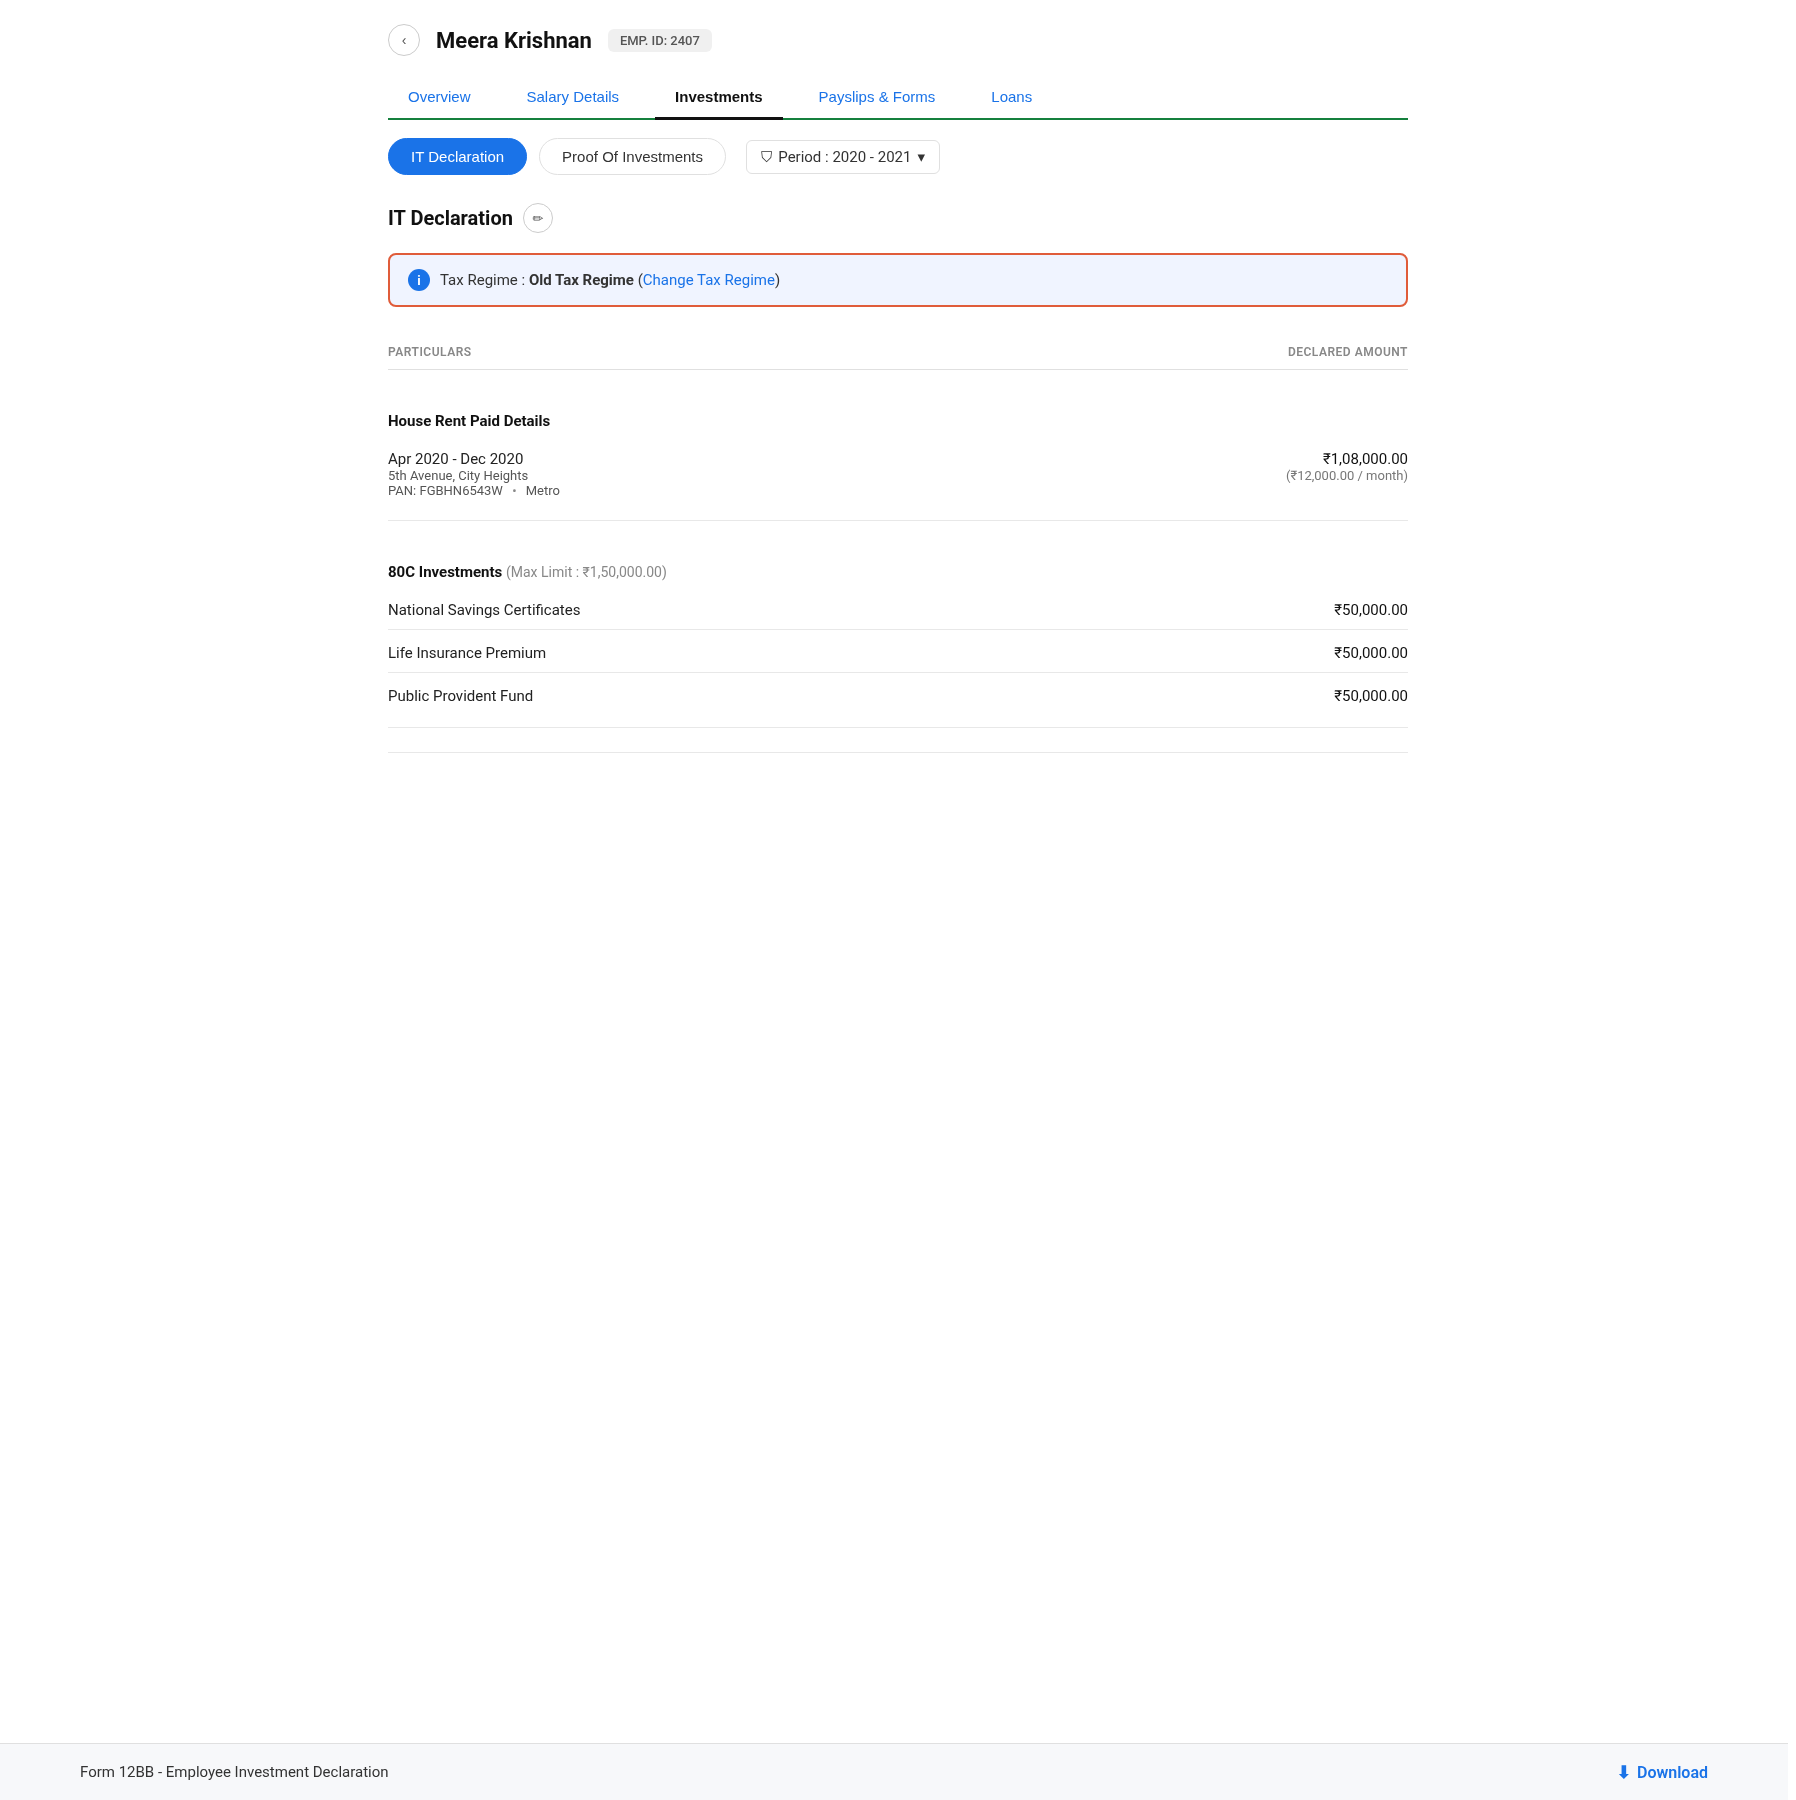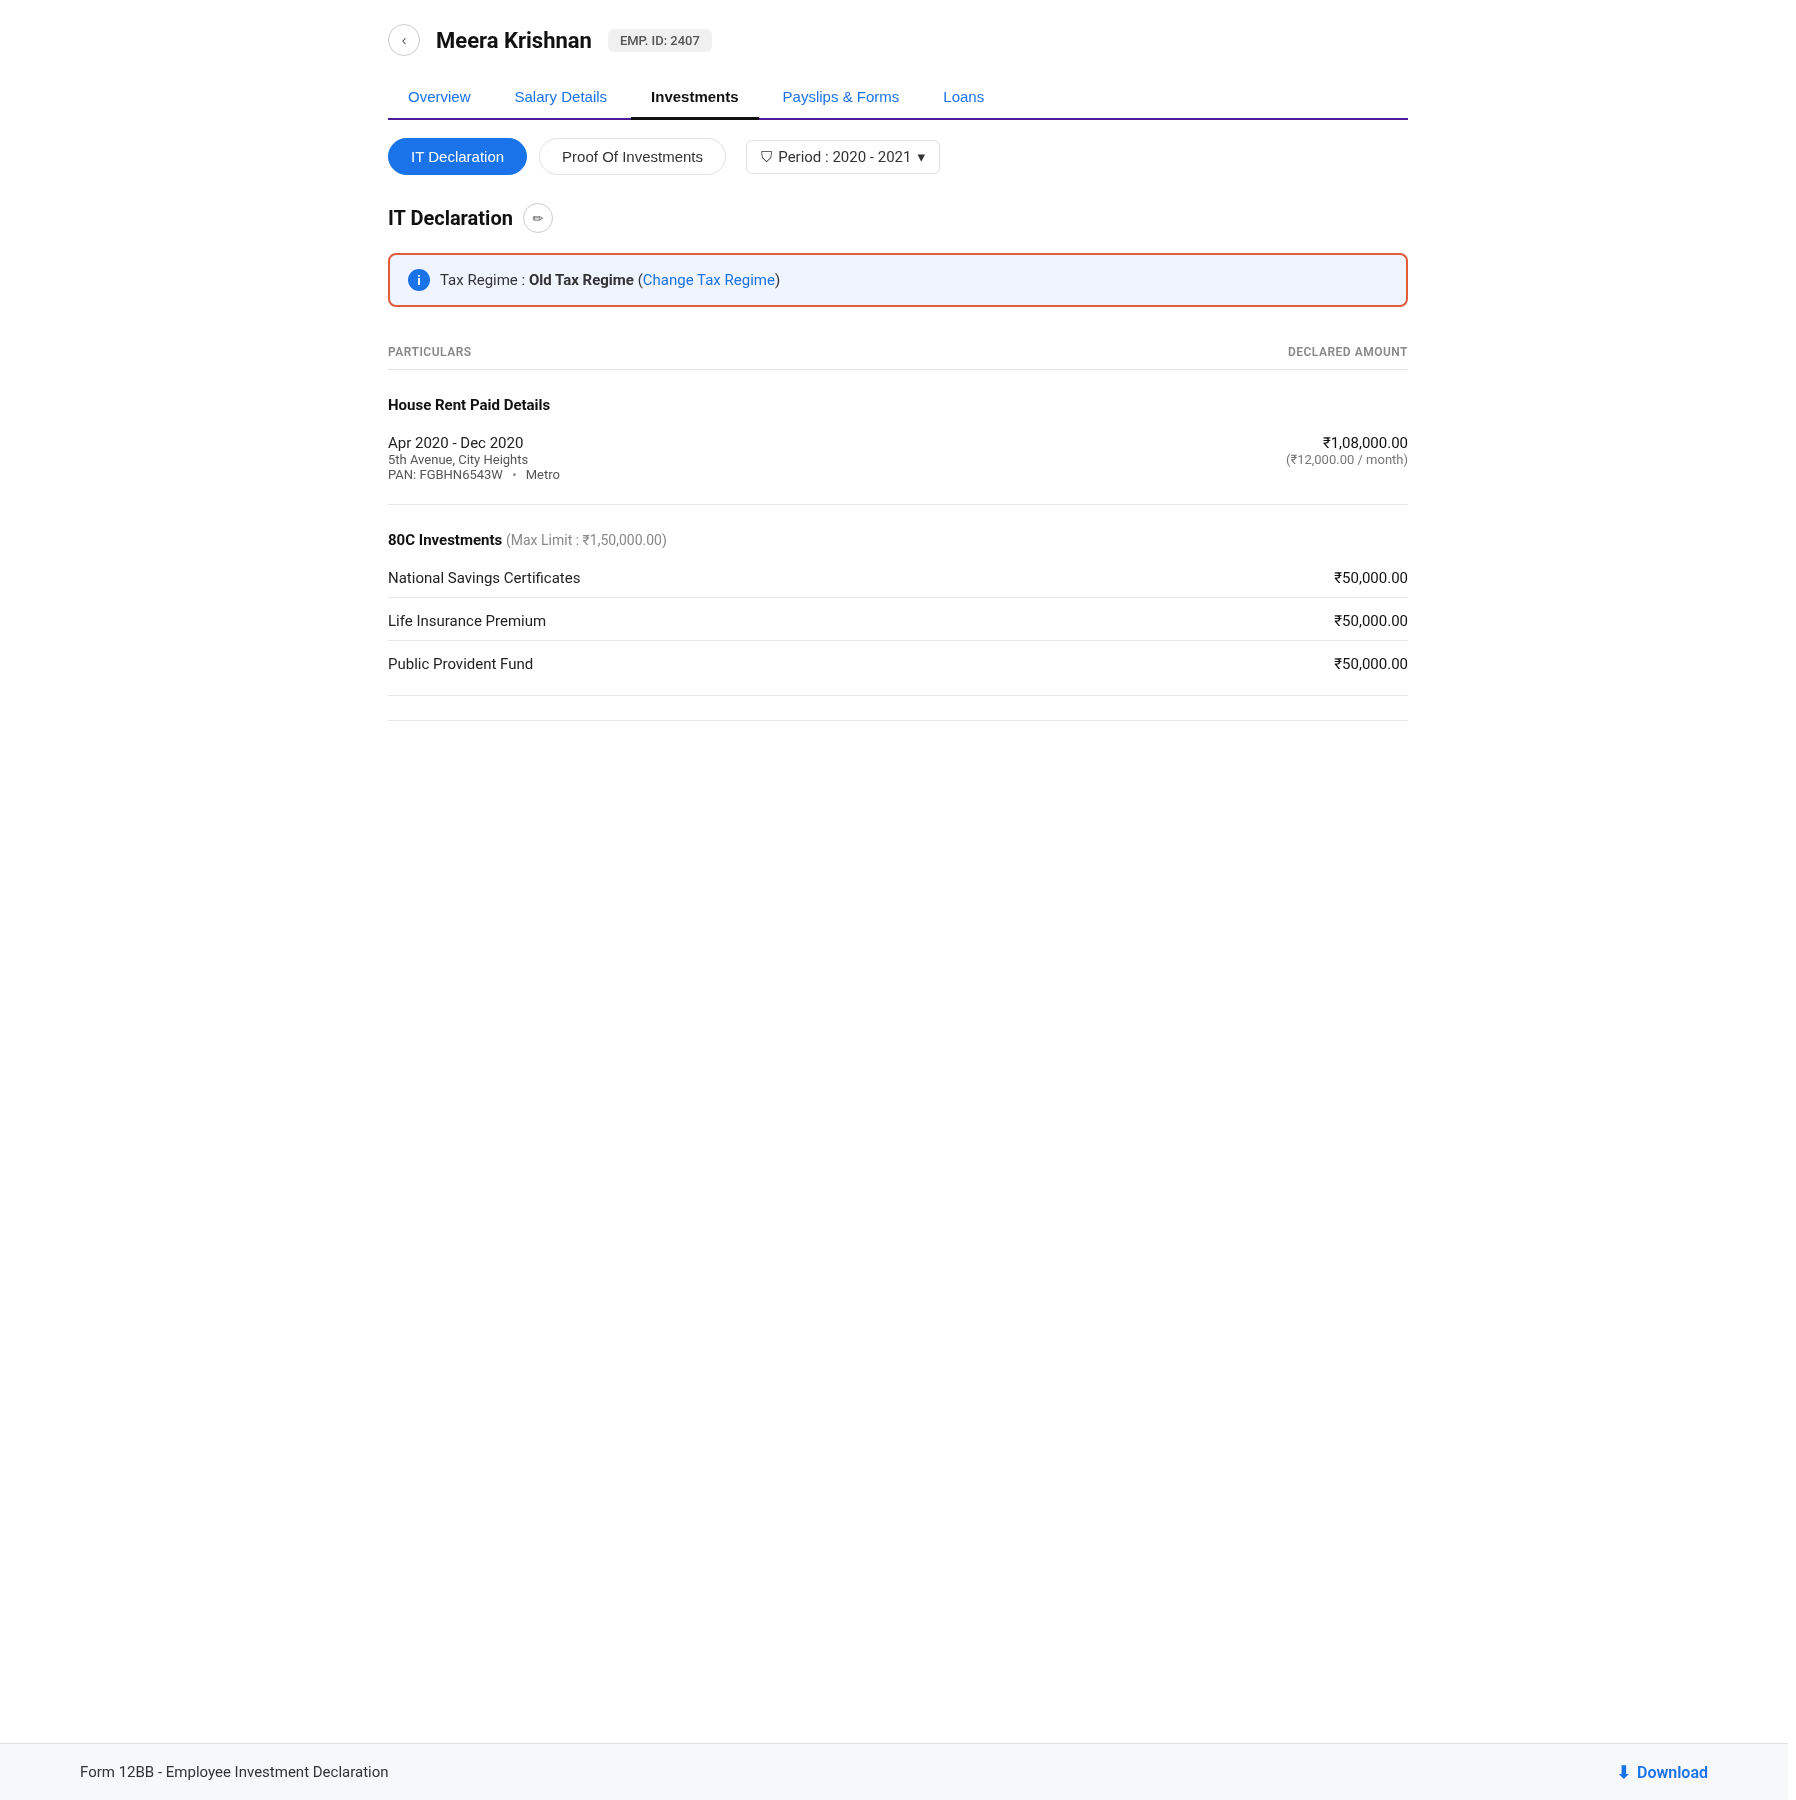--- a/index.html
+++ b/index.html
@@ -42,22 +42,22 @@
       border-radius: 6px;
       padding: 4px 12px;
       font-size: 13px;
       color: #555;
       font-weight: 500;
     }
 
     
     .main-tabs {
       display: flex;
-      gap: 4px;
-      border-bottom: 2px solid #4c1d95;
+      gap: 16px;
+      border-bottom: 2px solid #15803d;
       margin-bottom: 0;
     }
     .main-tab {
       padding: 12px 20px;
       font-size: 15px;
       color: #1a73e8;
       cursor: pointer;
       border-bottom: 3px solid transparent;
       margin-bottom: -2px;
       text-decoration: none;
@@ -191,20 +191,21 @@
     .category-title-row {
       display: flex;
       justify-content: space-between;
       align-items: center;
       padding: 18px 0 10px 0;
     }
     .category-title {
       font-size: 15px;
       font-weight: 700;
       color: #111;
+      margin-top: 16px;
     }
     .category-limit {
       font-size: 14px;
       color: #888;
       font-weight: 400;
     }
 
     .investment-item {
       display: flex;
       justify-content: space-between;

